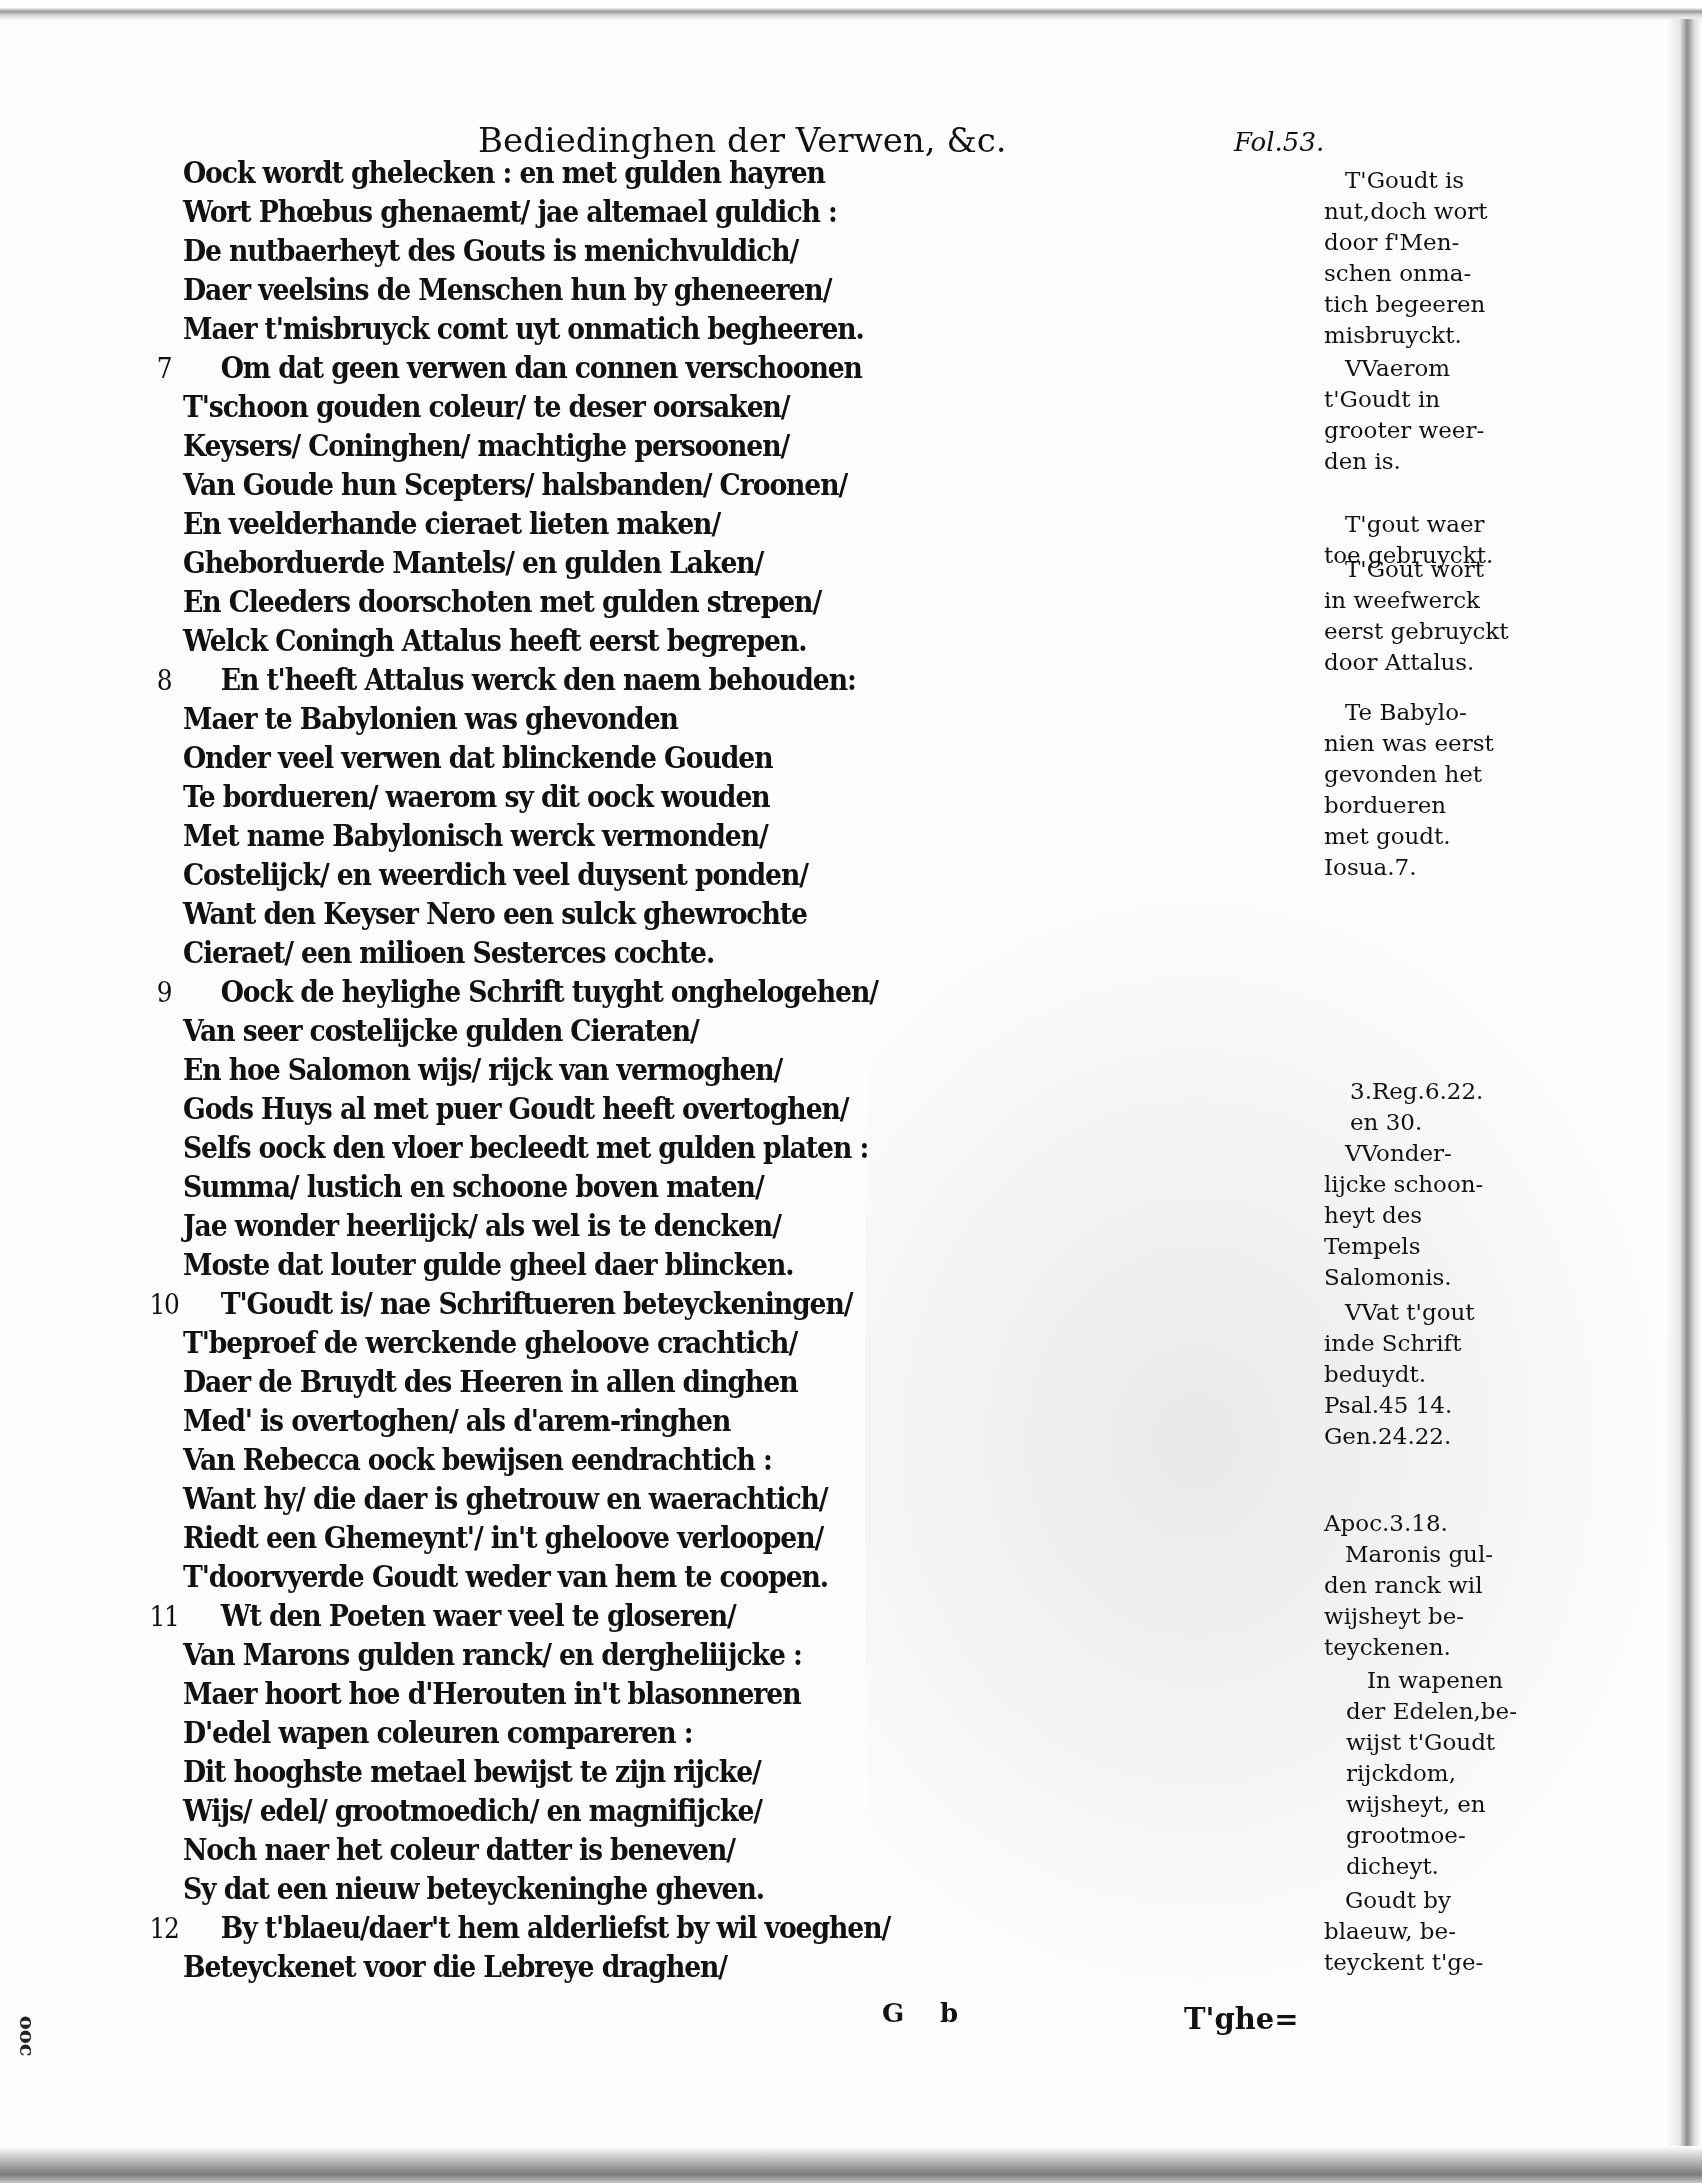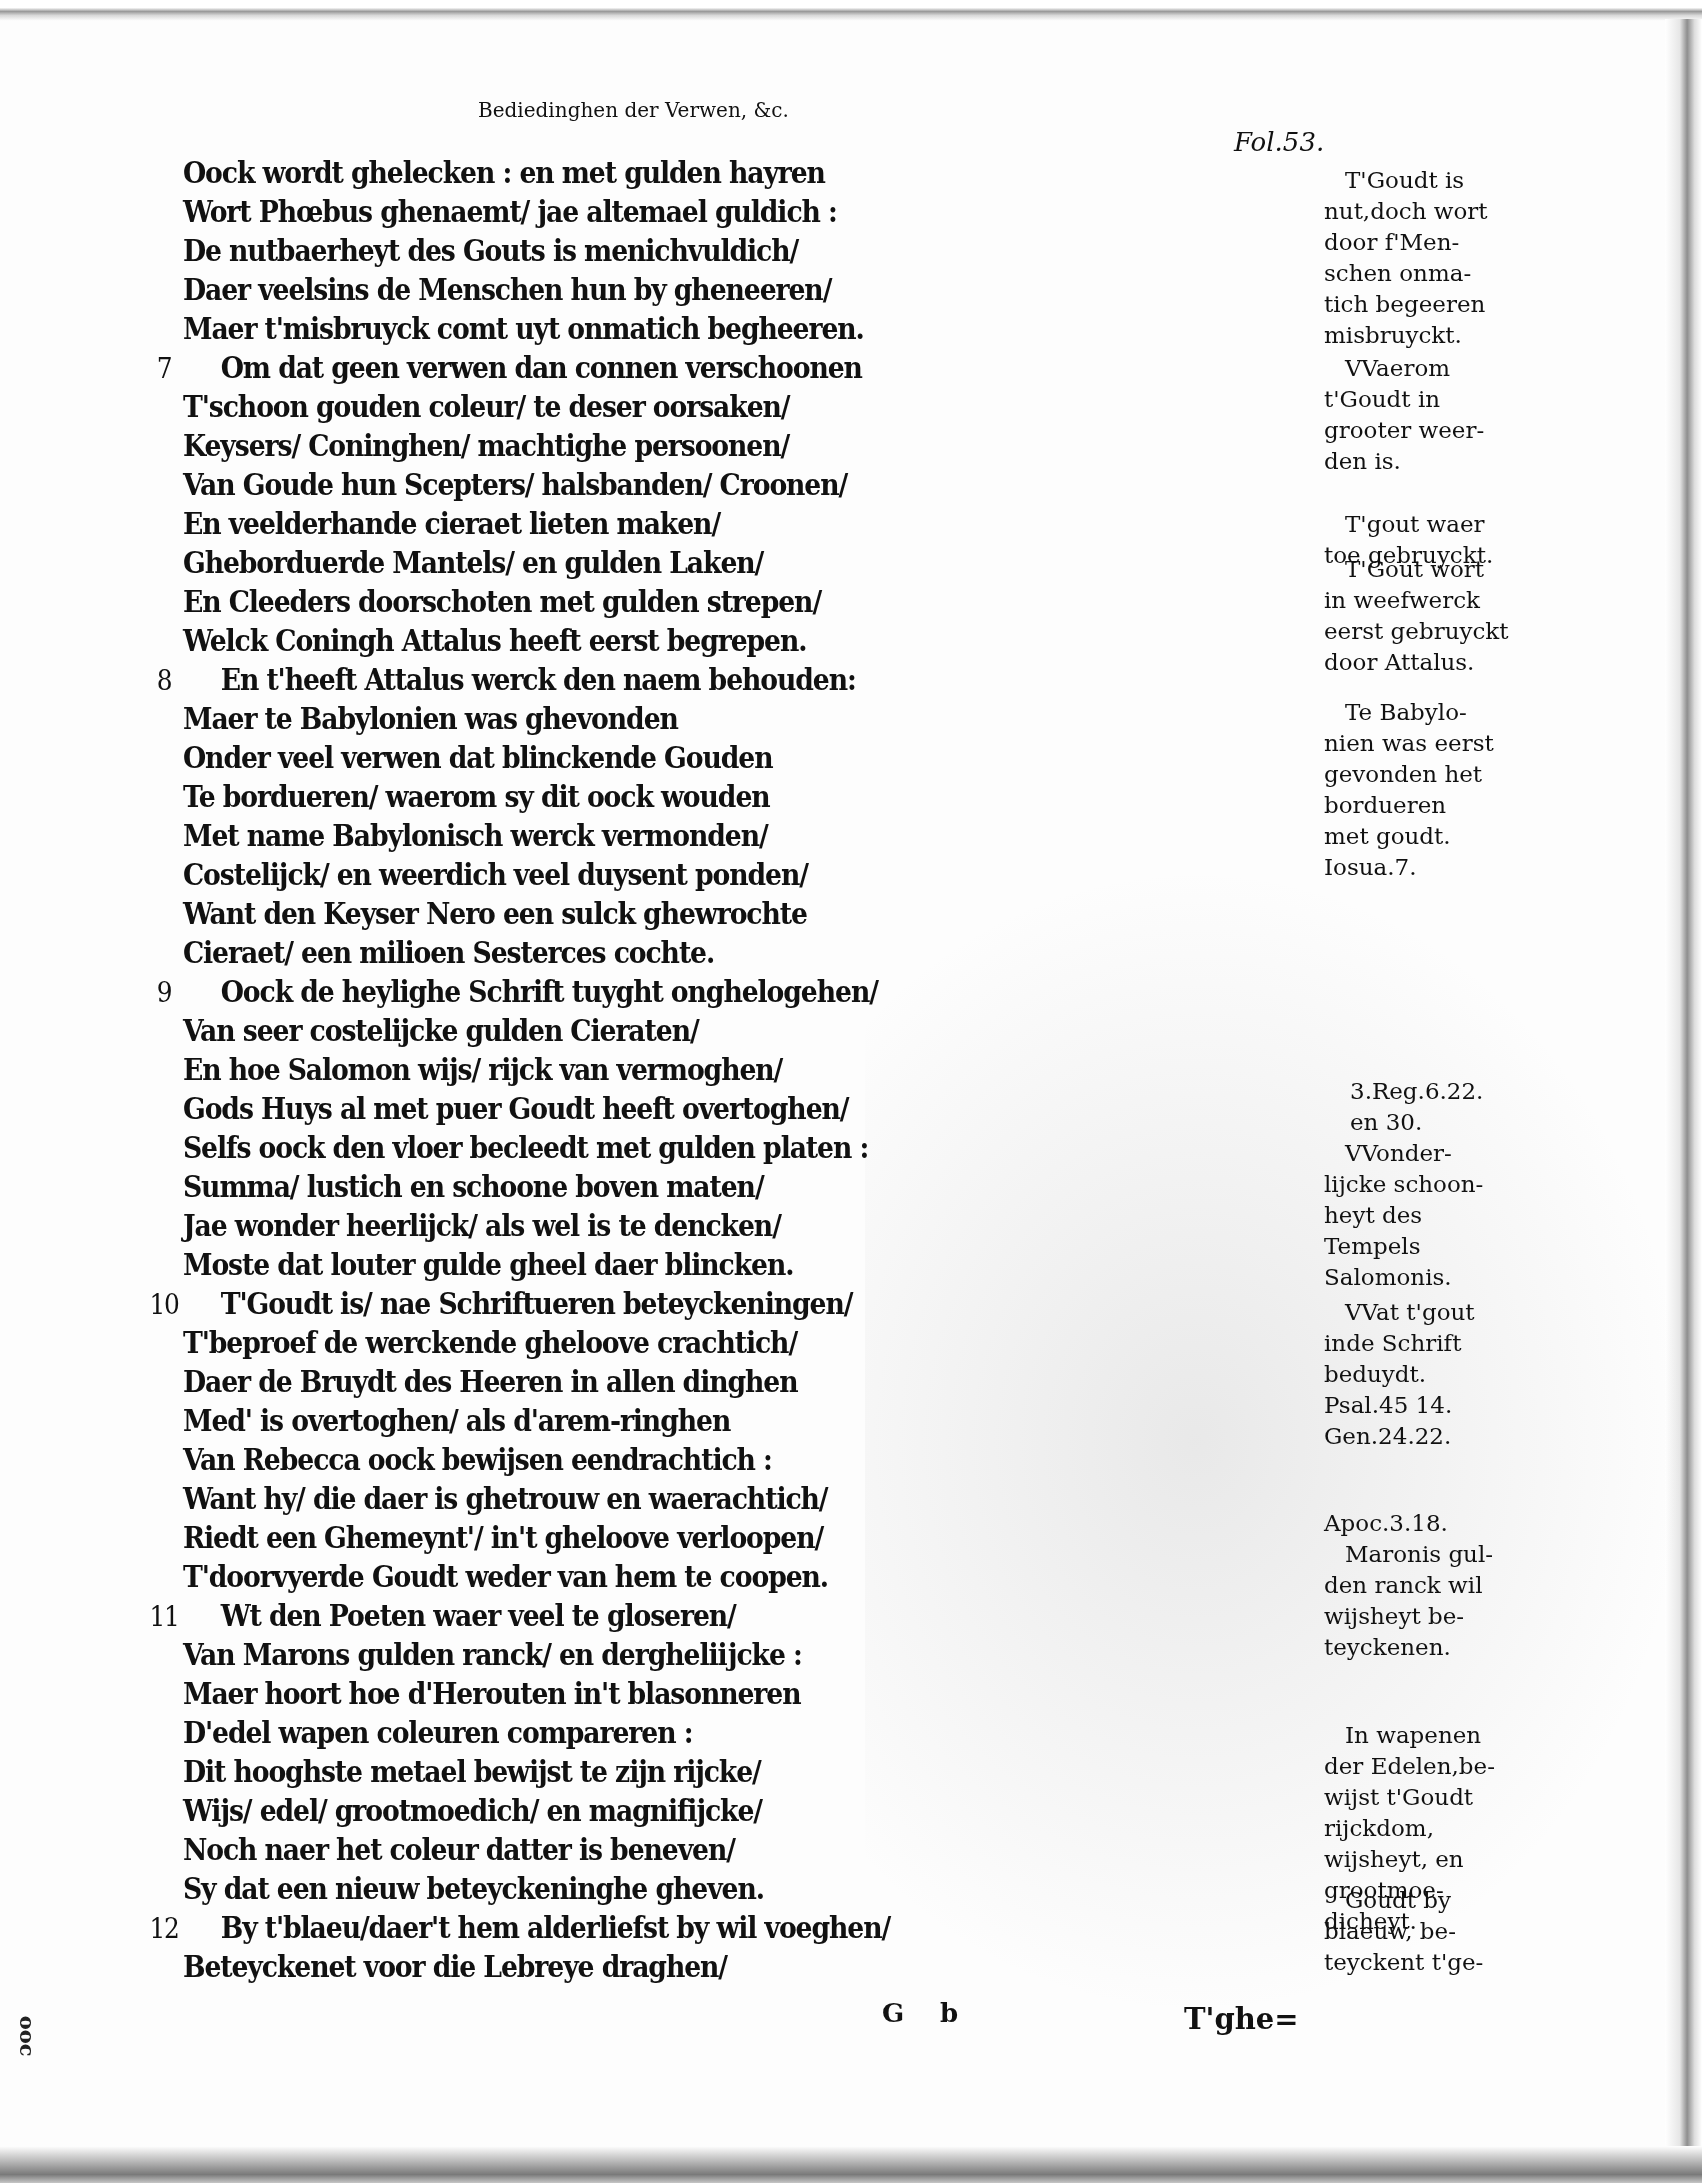--- a/index.html
+++ b/index.html
@@ -28,22 +28,22 @@
   .left-bleed {
     position: absolute; left: 0; top: 1989px; width: 13.4px; height: 67px;
     font-family: "DejaVu Serif", serif; font-size: 21px; font-weight: bold;
     transform: rotate(90deg); color: #222;
   }
   .grain {
     position: absolute; left: 865px; top: 865px; width: 826px; height: 1153px;
     background: radial-gradient(ellipse at 40% 50%, rgba(160,160,160,0.22), rgba(255,255,255,0) 70%);
   }
   .running-head {
-    position: absolute; left: 478px; top: 98px;
-    font-family: "DejaVu Serif", serif; font-size: 20px; letter-spacing: 0;
+    position: absolute; left: 478px; top: 120px;
+    font-family: "DejaVu Serif", serif; font-size: 34px; letter-spacing: 0;
   }
   .folio {
     position: absolute; left: 1234px; top: 127px;
     font-family: "DejaVu Serif", serif; font-size: 26px; font-style: italic;
   }
   .body-text {
     position: absolute; left: 148px; top: 154px; width: 865px; text-align: center;
   }
   .line {
     position: relative; height: 39px; line-height: 39px; white-space: nowrap;
@@ -328,21 +328,21 @@
       </div>
       <div class="notes" style="top: 1508px;">
         <div class="nl">Apoc.3.18.</div>
       </div>
       <div class="notes" style="top: 1539px;">
         <div class="nl first">Maronis gul-</div>
         <div class="nl">den ranck wil</div>
         <div class="nl">wijsheyt be-</div>
         <div class="nl">teyckenen.</div>
       </div>
-      <div class="notes" style="top: 1720px;">
+      <div class="notes" style="top: 1665px; margin-left: 22px;">
         <div class="nl first">In wapenen</div>
         <div class="nl">der Edelen,be-</div>
         <div class="nl">wijst t'Goudt</div>
         <div class="nl">rijckdom,</div>
         <div class="nl">wijsheyt, en</div>
         <div class="nl">grootmoe-</div>
         <div class="nl">dicheyt.</div>
       </div>
       <div class="notes" style="top: 1885px;">
         <div class="nl first">Goudt by</div>

